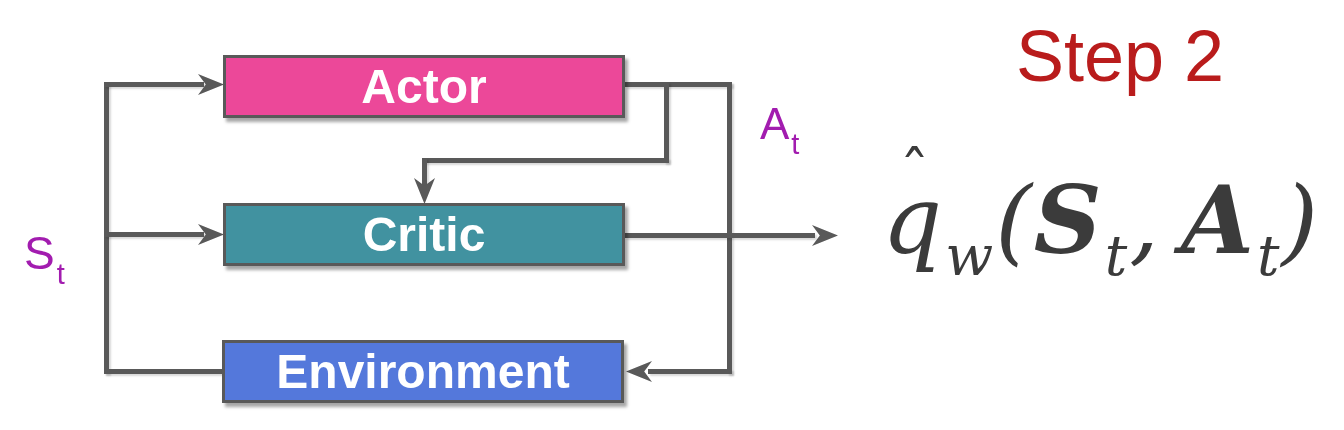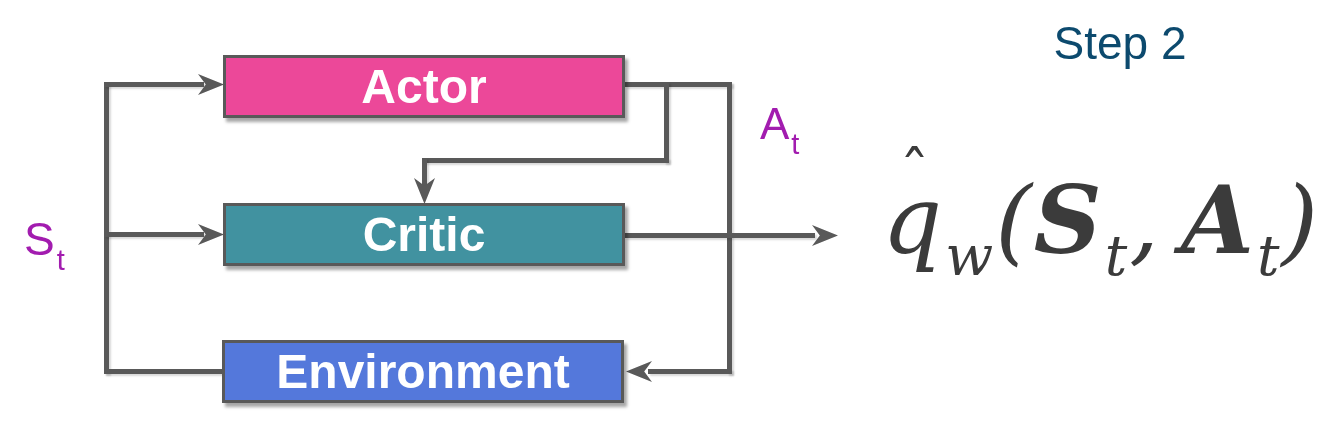--- a/index.html
+++ b/index.html
@@ -19,27 +19,27 @@
     position:absolute;width:402px;height:63px;box-sizing:border-box;
     border:3px solid #595959;display:flex;align-items:center;justify-content:center;
     color:#ffffff;font-weight:bold;font-size:48px;line-height:1;
     box-shadow:3px 4px 3px rgba(0,0,0,0.35);
   }
   .node-actor{left:223px;top:55px;background:#ec4899;justify-content:center;}
   .node-critic{left:223px;top:203px;background:#4192A0;}
   .node-env{left:222px;top:340px;background:#5478DB;}
   
   .io-label{position:absolute;color:#a21caf;line-height:1;}
-  #label-st{left:24px;top:216px;font-size:46px;}
+  #label-st{left:24px;top:230px;font-size:46px;}
   #label-at{left:760px;top:102px;font-size:44px;}
   .io-sub{font-size:29px;position:relative;top:15px;left:2px;}
   
   #step-title{
     position:absolute;left:955px;top:20px;width:330px;text-align:center;
-    font-size:46px;color:#0c4a6e;line-height:1;letter-spacing:0px;
+    font-size:72px;color:#b91c1c;line-height:1;letter-spacing:0px;
   }
   
   #formula{
     position:absolute;left:882px;top:162px;height:126px;
     font-family:"DejaVu Serif",serif;font-style:italic;color:#3b3b3b;
     font-size:94px;line-height:1.25;white-space:nowrap;letter-spacing:2px;
   }
   .qwrap{position:relative;display:inline-block;}
   .hat{position:absolute;left:54%;transform:translateX(-50%);top:-26px;font-size:60px;font-style:normal;}
   .msub{font-size:56px;position:relative;top:22px;margin-left:1px;}

